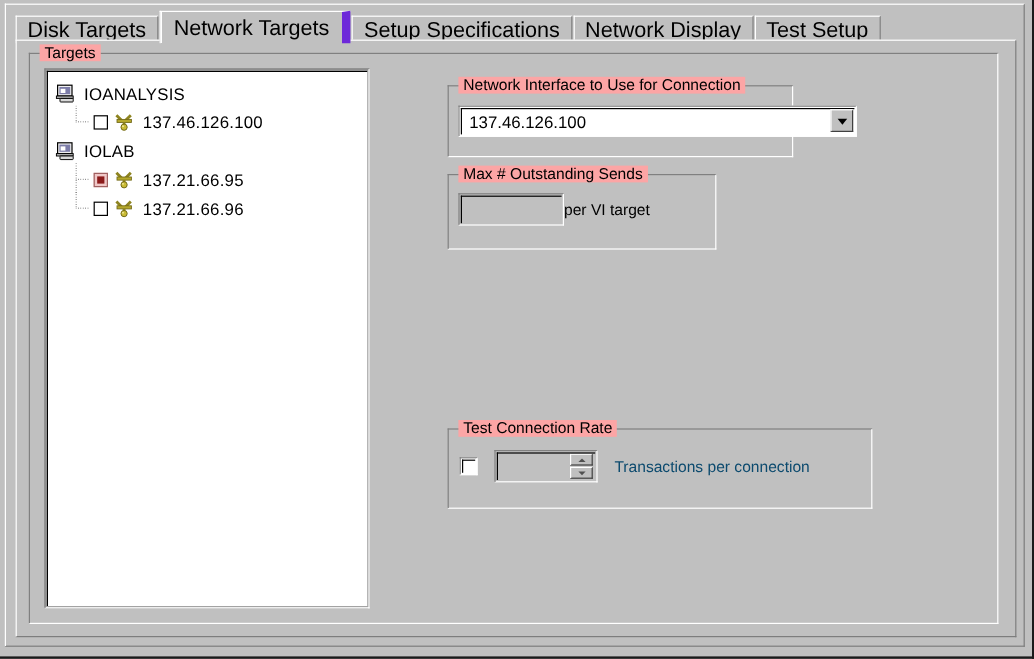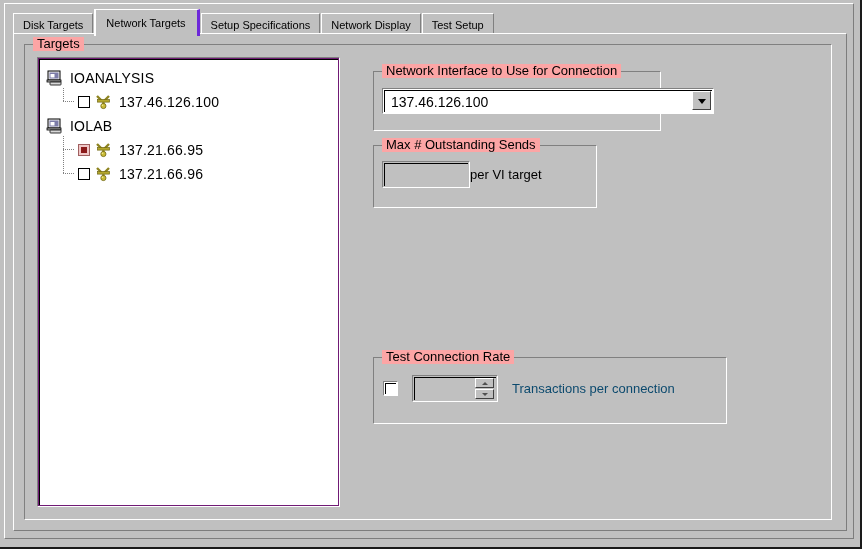--- a/index.html
+++ b/index.html
@@ -51,32 +51,32 @@
     position: relative;
     height: 23px;
     line-height: 23px;
     padding: 0 9px;
     background: #c0c0c0;
     box-sizing: border-box;
     border-top: 1px solid #ffffff;
     border-left: 1px solid #ffffff;
     border-right: 1px solid #808080;
     white-space: nowrap;
-    font-size: 11px;
+    font-size: 18px;
     color: #000;
     margin-right: 1px;
     cursor: default;
   }
   .tab.selected {
     height: 27px;
     line-height: 26px;
     margin-top: -3px;
     padding: 0 11px;
     z-index: 5;
-    border-right: 3px solid #6d28d9;
+    border-right: 7px solid #6d28d9;
     box-shadow: 1px 0 0 #ffffff inset;
   }
   #tabstrip-filler {
     flex: 1 1 auto;
     height: 23px;
     background: #c0c0c0;
   }
 
   
   #tabbody {
@@ -116,22 +116,22 @@
   
   #targets-group {
     left: 10px; top: 10px;
     width: 808px; height: 476px;
   }
 
   
   #tree-view {
     position: absolute;
     left: 12px; top: 12px;
-    width: 303px; height: 450px;
-    background: #701a75;
+    width: 271px; height: 450px;
+    background: #a3a3a3;
     box-sizing: border-box;
     border-top: 1px solid #808080;
     border-left: 1px solid #808080;
     border-right: 1px solid #ffffff;
     border-bottom: 1px solid #ffffff;
     overflow: hidden;
   }
   #tree-view-inner {
     position: absolute;
     left: 1px; top: 1px;

